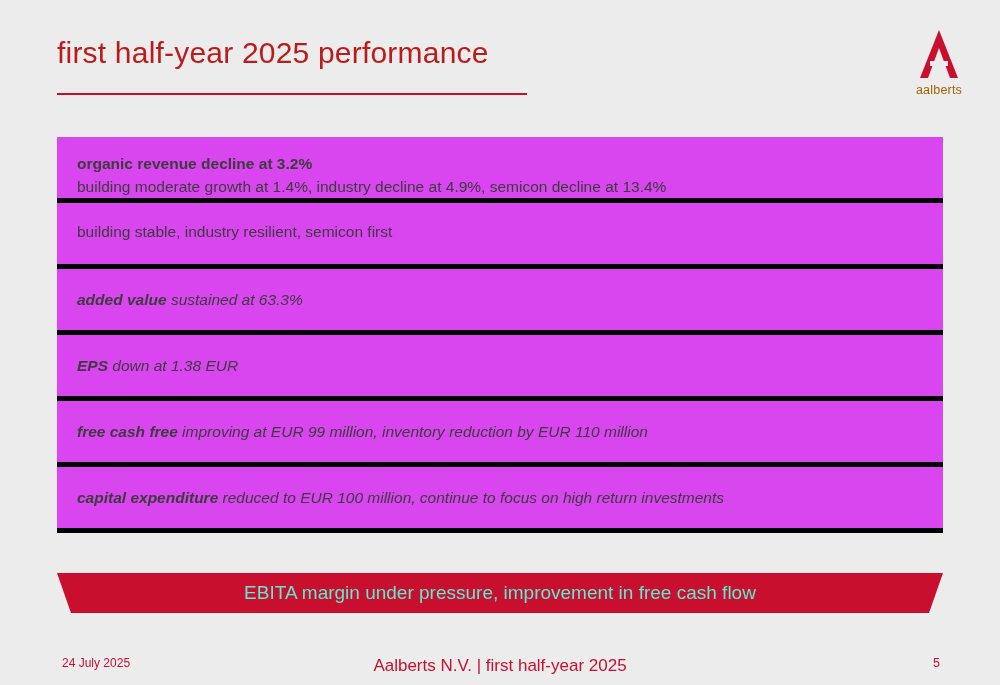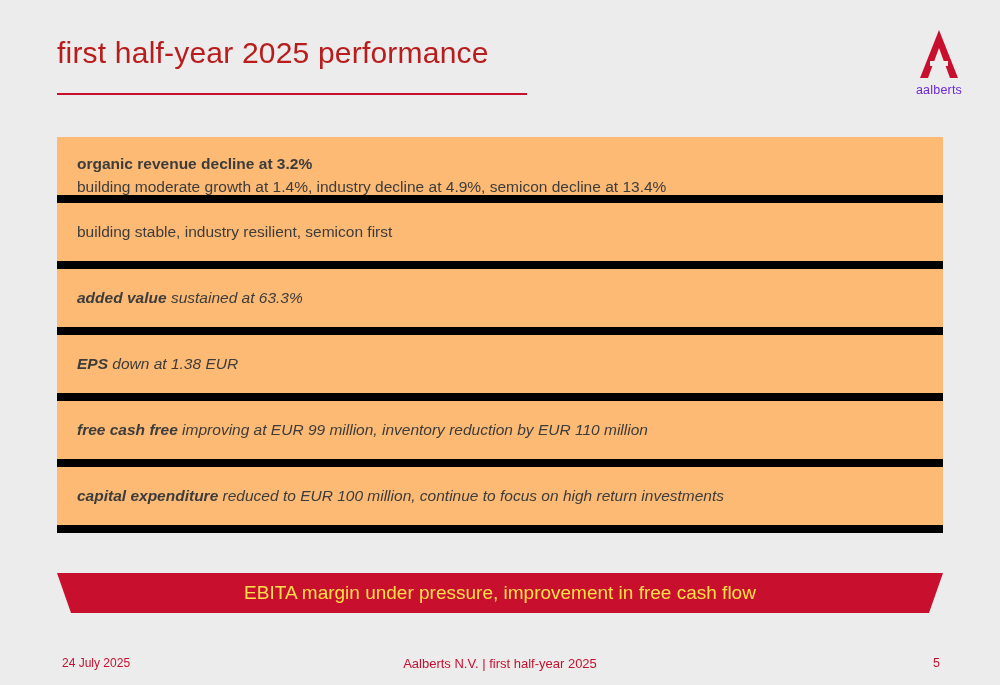--- a/index.html
+++ b/index.html
@@ -50,35 +50,35 @@
     width: 70px;
     height: 72px;
     text-align: center;
   }
   .logo svg {
     display: block;
     margin: 0 auto;
   }
   .logo-word {
     font-size: 12.5px;
-    color: #6d28d9;
+    color: #a16207;
     margin-top: 3px;
     letter-spacing: 0.2px;
   }
 
   
   .cards {
     position: absolute;
     left: 57px;
     top: 137px;
     width: 886px;
   }
   .card {
-    background: #fdba74;
-    border-bottom: 8px solid #000000;
+    background: #d946ef;
+    border-bottom: 5px solid #000000;
     padding: 16px 20px 16px 20px;
     box-sizing: border-box;
   }
   .card.two-line {
     height: 66px;
   }
   .card.one-line {
     height: 66px;
     display: flex;
     align-items: center;
@@ -105,21 +105,21 @@
   }
 
   
   .banner {
     position: absolute;
     left: 57px;
     top: 573px;
     width: 886px;
     height: 40px;
     background: #c8102e;
-    color: #fde047;
+    color: #5eead4;
     font-size: 19px;
     display: flex;
     align-items: center;
     justify-content: center;
     clip-path: polygon(0 0, 100% 0, calc(100% - 14px) 100%, 14px 100%);
   }
 
   
   .footer-date {
     position: absolute;
@@ -127,21 +127,21 @@
     top: 656px;
     font-size: 12px;
     color: #c8102e;
   }
   .footer-center {
     position: absolute;
     left: 0;
     right: 0;
     top: 656px;
     text-align: center;
-    font-size: 13px;
+    font-size: 17px;
     color: #c8102e;
   }
   .footer-page {
     position: absolute;
     right: 60px;
     top: 656px;
     font-size: 12.5px;
     color: #c8102e;
   }
 </style>

